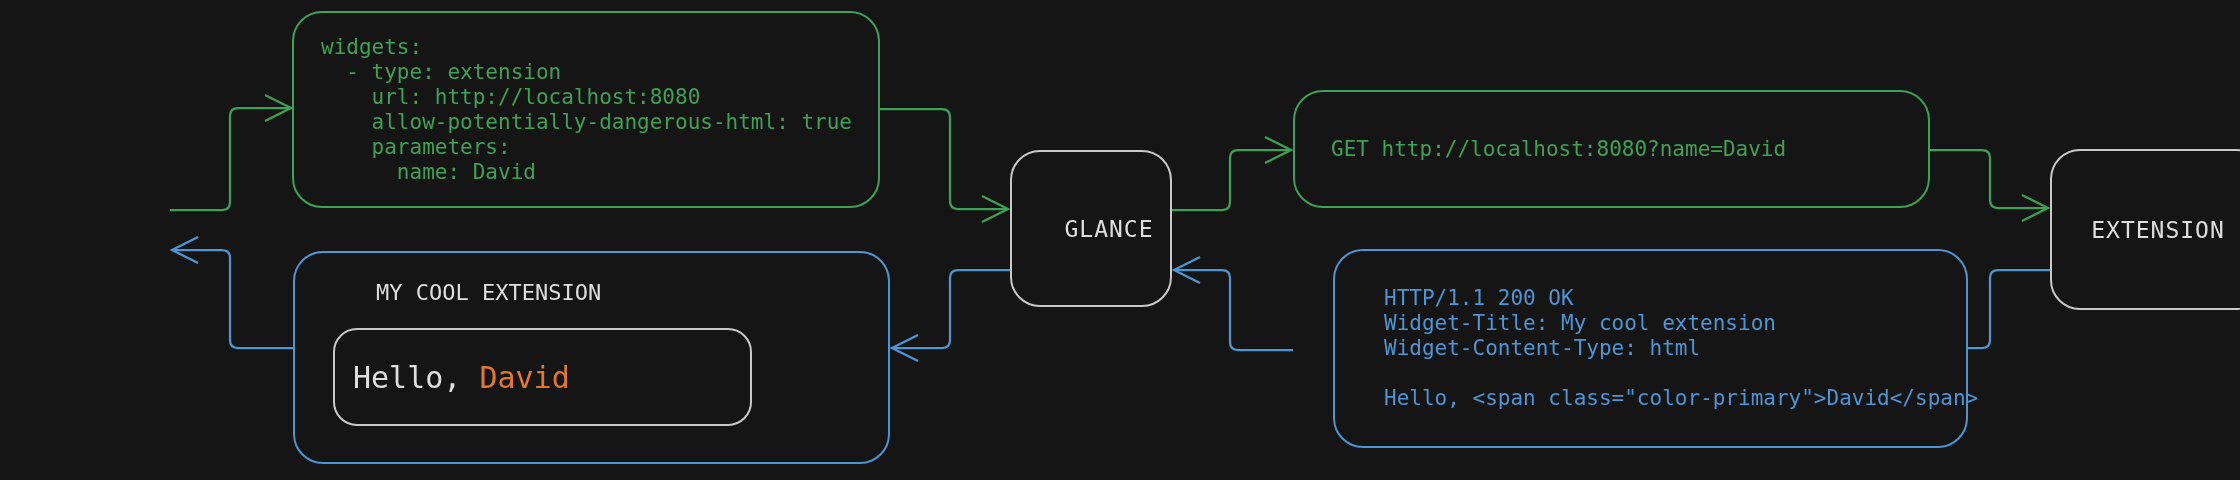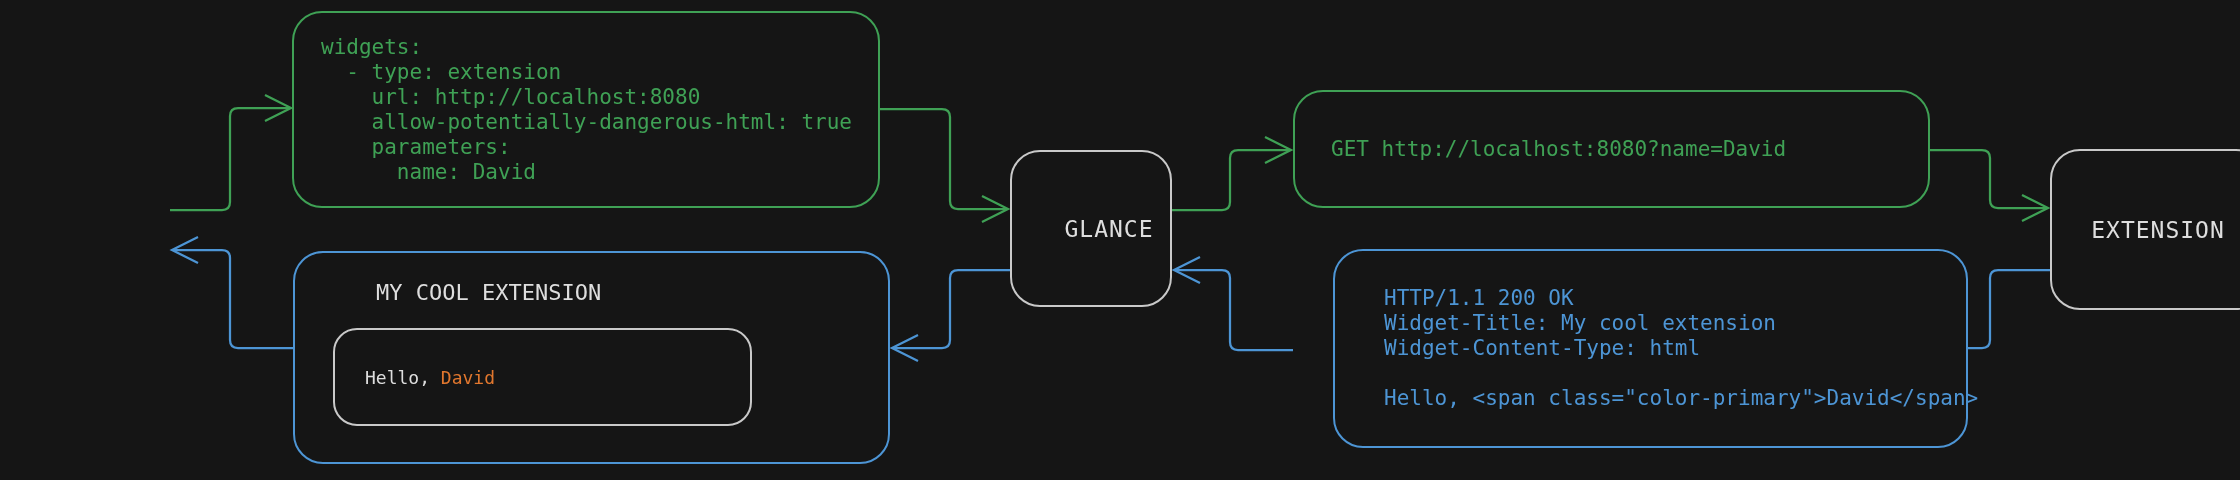--- a/index.html
+++ b/index.html
@@ -74,22 +74,22 @@
   }
   .widget-inner {
     position: absolute;
     left: 38px; top: 75px; width: 419px; height: 98px;
     border: 2px solid #c9c9c9;
     border-radius: 24px;
     display: flex; align-items: center;
     background: #151515;
   }
   .widget-greeting {
-    padding-left: 30px;
-    font-size: 18px;
+    padding-left: 18px;
+    font-size: 30px;
     color: #dedede;
     white-space: pre;
   }
   .widget-greeting .name { color: #e1772e; }
 </style>
 </head>
 <body>
 
 <div class="canvas">
 

